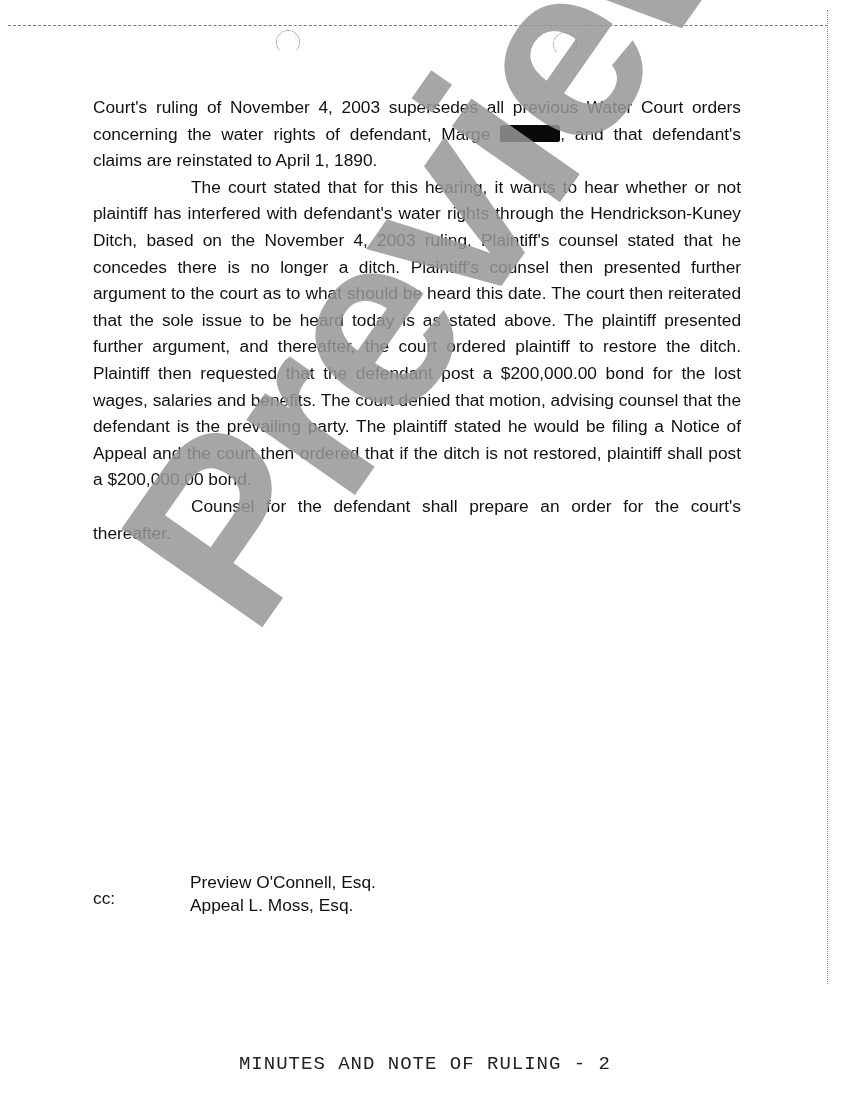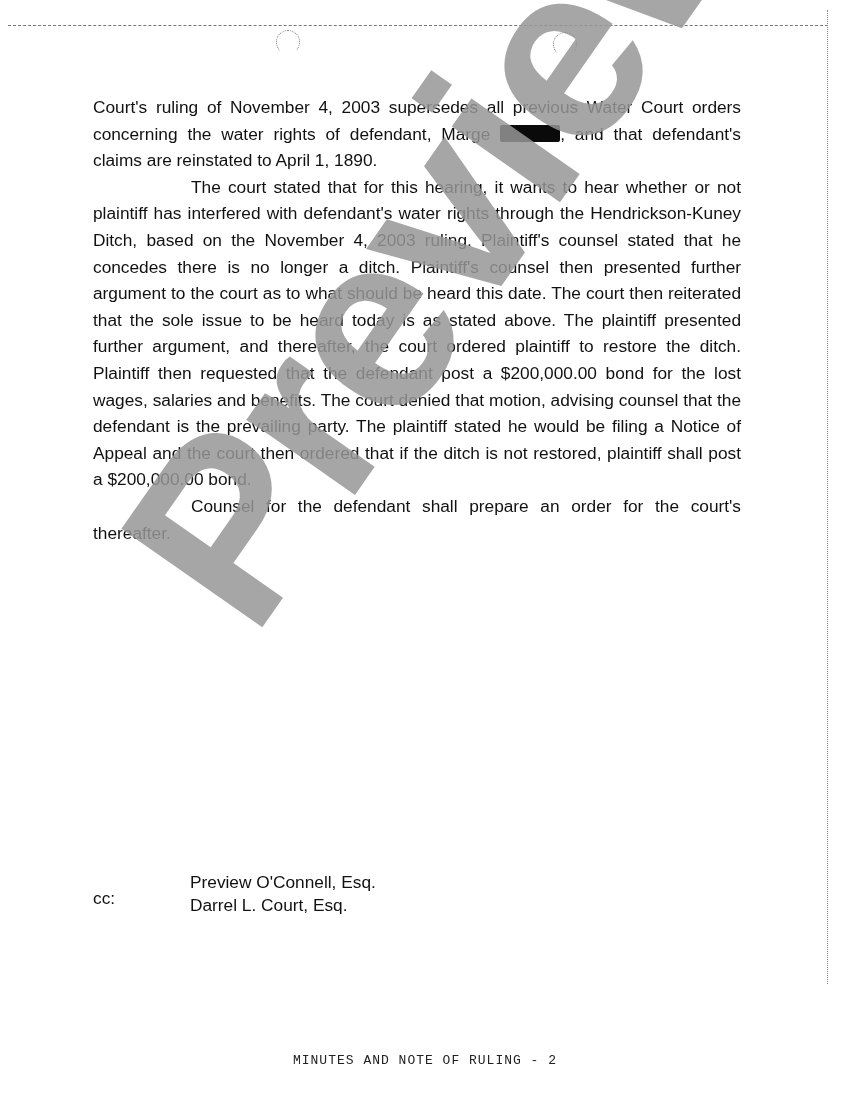--- a/index.html
+++ b/index.html
@@ -15,21 +15,21 @@
     font-size: 17.3px; line-height: 26.6px; text-align: justify;
   }
   .body-text p { margin: 0; }
   .indent { text-indent: 98px; }
   .redact { display: inline-block; width: 60px; height: 17px; background: #0a0a0a; vertical-align: -2px; border-radius: 2px; }
   .cc { position: absolute; left: 93px; top: 871px; font-size: 17.3px; line-height: 23px; }
   .cc-label { position: absolute; left: 0; top: 16px; }
   .cc-names { position: absolute; left: 97px; top: 0; white-space: nowrap; }
   .footer {
     position: absolute; left: 0; width: 100%; top: 1053px; text-align: center;
-    font-family: "Liberation Mono", monospace; font-size: 13px; letter-spacing: 1px; color: #222;
+    font-family: "Liberation Mono", monospace; font-size: 19px; letter-spacing: 1px; color: #222;
   }
   .watermark {
     position: absolute; left: 80px; top: 520px; font-family: "Liberation Sans", sans-serif;
     font-weight: bold; font-size: 250px; color: rgba(150,150,150,0.85);
     transform: rotate(-55deg); transform-origin: 0 0; white-space: nowrap; letter-spacing: -6px;
     pointer-events: none; line-height: 1;
   }
 </style>
 </head>
 <body>
@@ -44,19 +44,19 @@
     <span>Court's ruling of November 4, 2003 supersedes all previous Water Court orders concerning the water rights of defendant, Marge </span><span class="redact"></span><span>, and that defendant's claims are reinstated to April 1, 1890.</span>
   </p>
   <p class="indent">The court stated that for this hearing, it wants to hear whether or not plaintiff has interfered with defendant's water rights through the Hendrickson-Kuney Ditch, based on the November 4, 2003 ruling. Plaintiff's counsel stated that he concedes there is no longer a ditch. Plaintiff's counsel then presented further argument to the court as to what should be heard this date. The court then reiterated that the sole issue to be heard today is as stated above.  The plaintiff presented further argument, and thereafter, the court ordered plaintiff to restore the ditch. Plaintiff then requested that the defendant post a $200,000.00 bond for the lost wages, salaries and benefits.  The court denied that motion, advising counsel that the defendant is the prevailing party.  The plaintiff stated he would be filing a Notice of Appeal and the court then ordered that if the ditch is not restored, plaintiff shall post a $200,000.00 bond.</p>
   <p class="indent">Counsel for the defendant shall prepare an order for the court's thereafter.</p>
 </div>
 
 <div class="cc">
   <span class="cc-label">cc:</span>
   <div class="cc-names">
     <div>Preview O'Connell, Esq.</div>
-    <div>Darrel L. Court, Esq.</div>
+    <div>Appeal L. Moss, Esq.</div>
   </div>
 </div>
 
 <div class="footer">MINUTES AND NOTE OF RULING - 2</div>
 
 <div class="watermark">Preview</div>
 
 </body></html>

